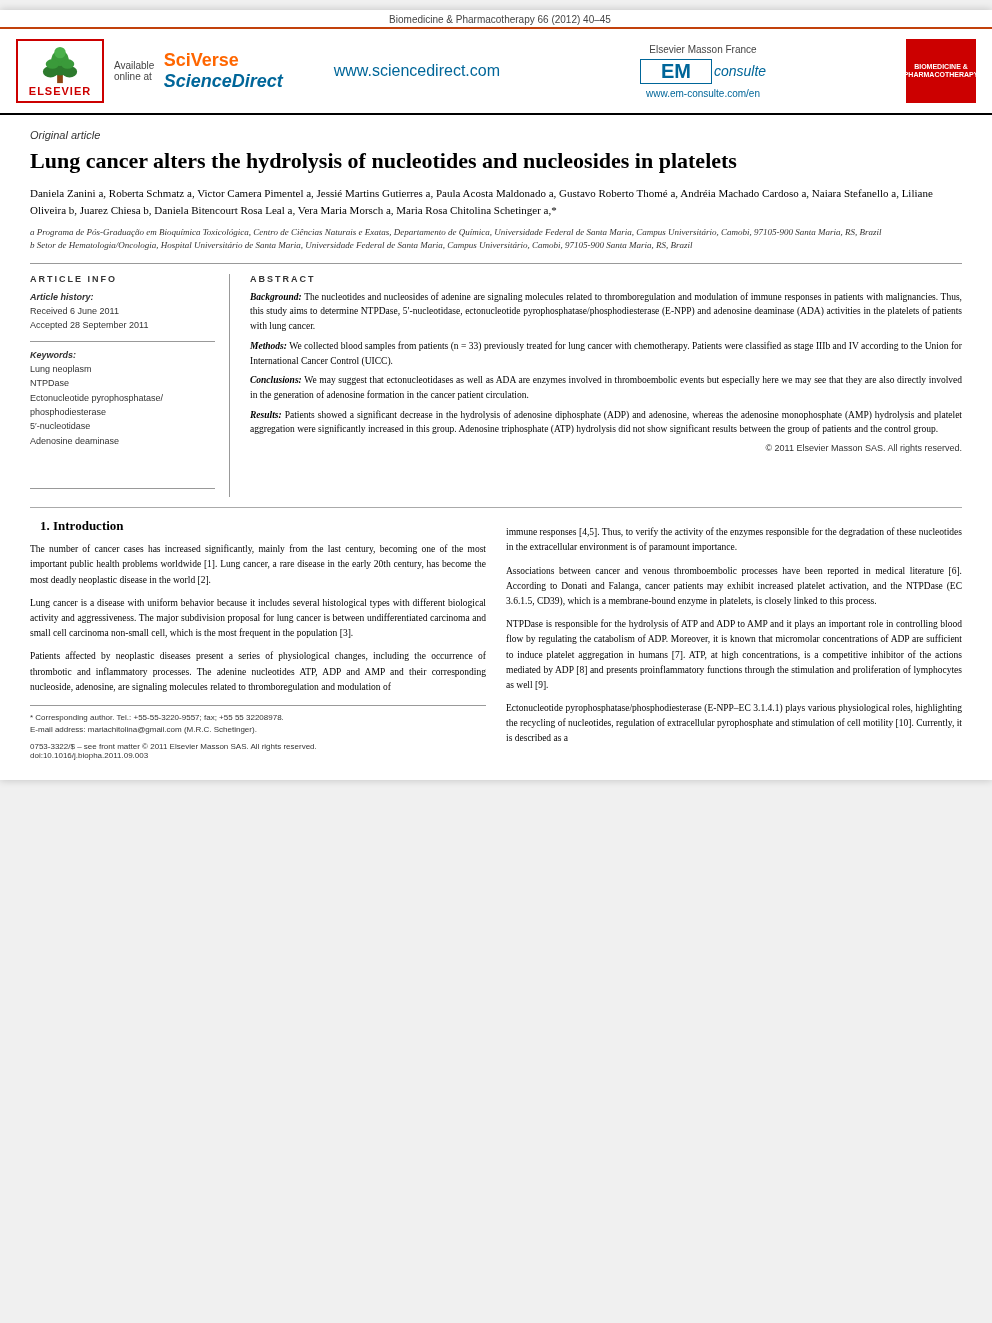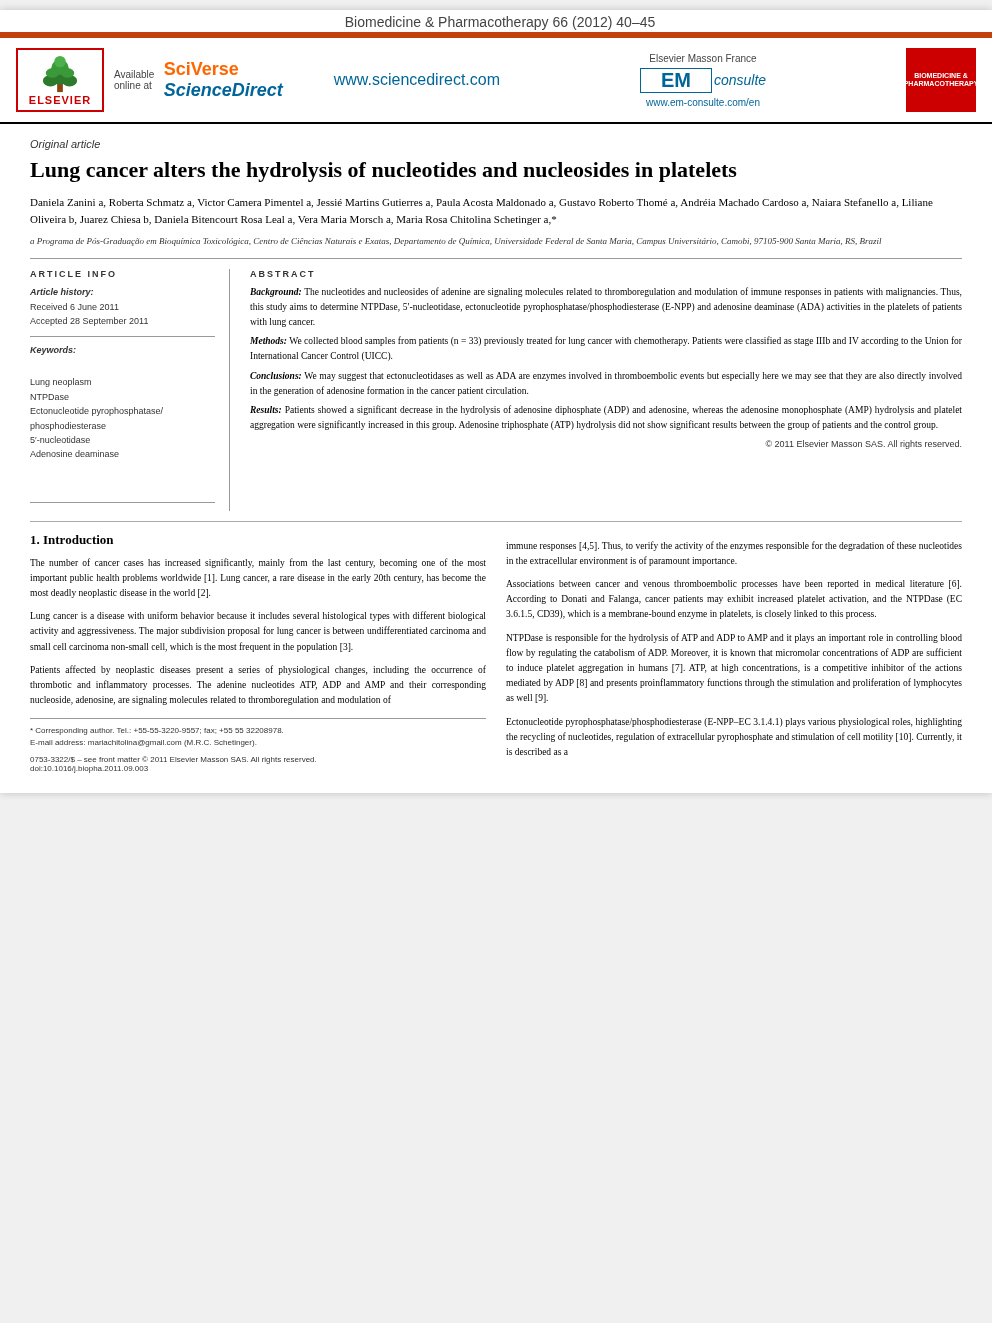--- a/index.html
+++ b/index.html
@@ -11,24 +11,24 @@
       padding: 10px 0;
     }
     .page {
       width: 992px;
       background: #fff;
       padding: 0;
       box-shadow: 0 0 8px rgba(0,0,0,0.2);
     }
     .top-bar {
       text-align: center;
-      font-size: 14px;
+      font-size: 10px;
       color: #444;
       padding: 4px 0 2px 8px;
-      border-bottom: 6px solid #c2410c;
+      border-bottom: 2px solid #c2410c;
       font-family: Arial, sans-serif;
     }
     .header-section {
       display: flex;
       align-items: stretch;
       border-bottom: 2px solid #000;
       padding: 10px 16px;
       gap: 10px;
     }
     .elsevier-logo {
@@ -183,21 +183,21 @@
     .article-history .label {
       font-style: italic;
       font-weight: bold;
     }
     .keywords-label {
       font-size: 9px;
       font-style: italic;
       font-weight: bold;
       color: #333;
       font-family: Arial, sans-serif;
-      margin-bottom: 20px;
+      margin-bottom: 2px;
     }
     .keyword-item {
       font-size: 9px;
       color: #333;
       font-family: Arial, sans-serif;
       line-height: 1.6;
     }
     .abstract-section {
       font-size: 9.5px;
       color: #000;
@@ -230,20 +230,21 @@
     }
     .body-right {
       flex: 1;
       margin-top: 7px;
     }
     .intro-heading {
       font-size: 13px;
       font-weight: bold;
       color: #000;
       margin-bottom: 8px;
+      margin-left: 10px;
     }
     .body-text {
       font-size: 9.5px;
       color: #000;
       line-height: 1.6;
       text-align: justify;
       margin-bottom: 8px;
     }
     .footnotes {
       border-top: 1px solid #999;
@@ -322,20 +323,21 @@
     <div class="article-type">Original article</div>
 
     <div class="article-title">Lung cancer alters the hydrolysis of nucleotides and nucleosides in platelets</div>
 
     <div class="authors">
       <span>Daniela Zanini a, Roberta Schmatz a, Victor Camera Pimentel a, Jessié Martins Gutierres a, Paula Acosta Maldonado a, Gustavo Roberto Thomé a, Andréia Machado Cardoso a, Naiara Stefanello a, Liliane Oliveira b, Juarez Chiesa b, Daniela Bitencourt Rosa Leal a, Vera Maria Morsch a, Maria Rosa Chitolina Schetinger a,*</span>
     </div>
 
     <div class="affiliations">
       <div>a Programa de Pós-Graduação em Bioquímica Toxicológica, Centro de Ciências Naturais e Exatas, Departamento de Química, Universidade Federal de Santa Maria, Campus Universitário, Camobi, 97105-900 Santa Maria, RS, Brazil</div>
+      <div>b Setor de Hematologia/Oncologia, Hospital Universitário de Santa Maria, Universidade Federal de Santa Maria, Campus Universitário, Camobi, 97105-900 Santa Maria, RS, Brazil</div>
     </div>
 
     <hr class="divider">
 
     <div class="two-col">
 
       <div class="left-col">
         <div class="section-heading">ARTICLE INFO</div>
 
         <div class="article-history">

